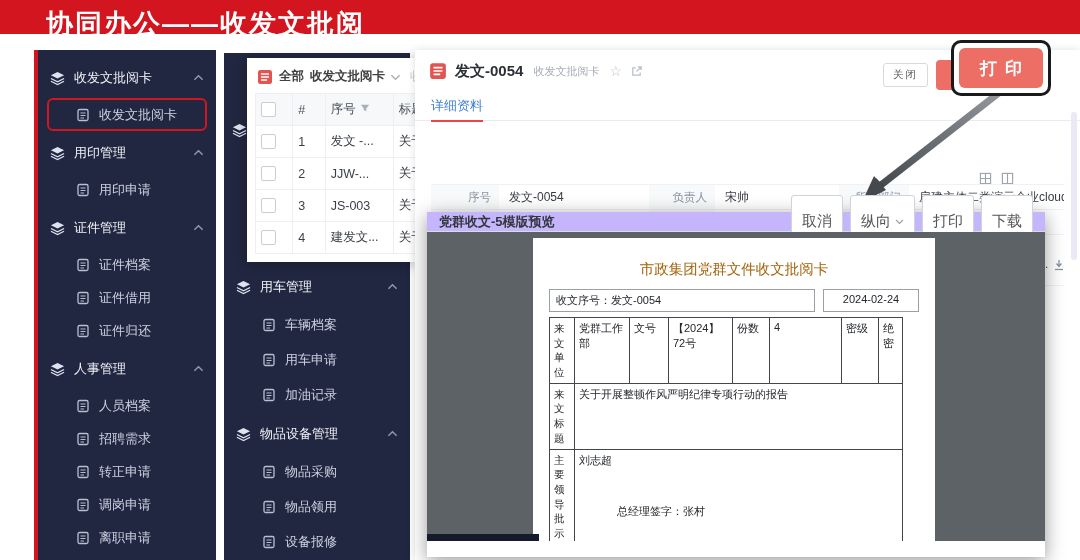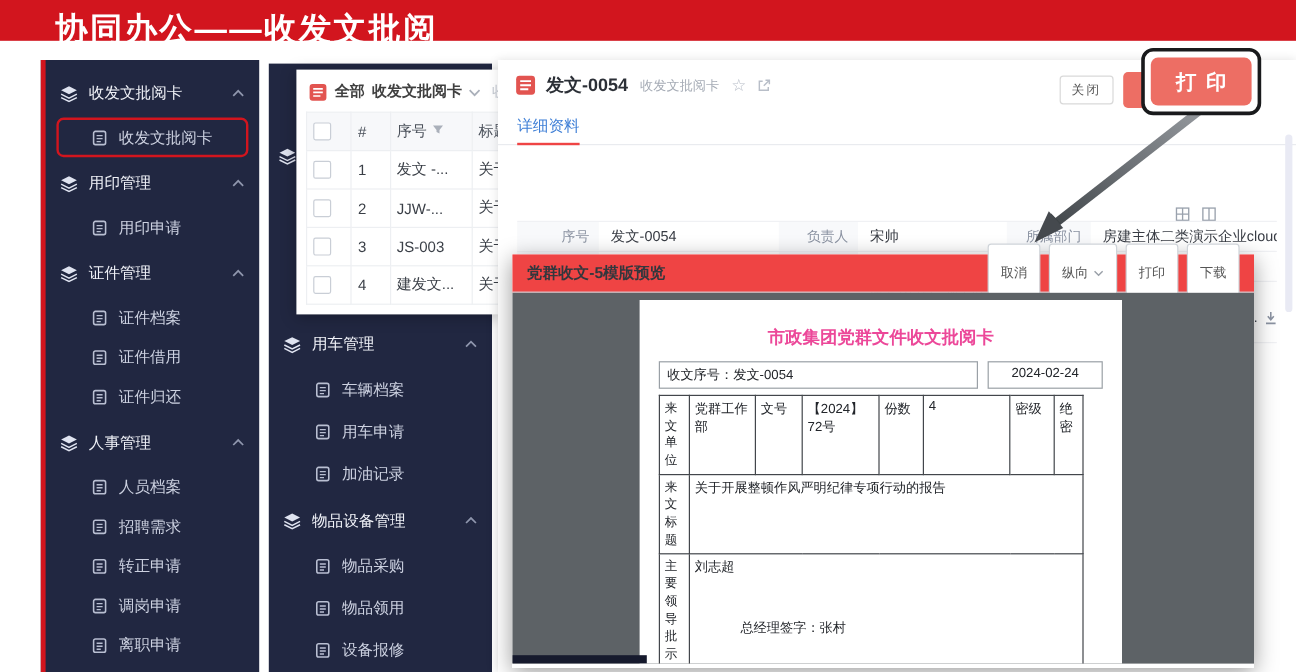--- a/index.html
+++ b/index.html
@@ -77,31 +77,31 @@
   .opinion{white-space:normal;font-size:10.5px;line-height:1.6;}
   .attach{display:flex;flex-direction:column;padding-right:4px;}
   .attach .a1{text-align:right;font-size:10.5px;color:#4d88d6;cursor:pointer;}
   .attach .a2{display:flex;align-items:center;margin-top:3px;gap:5px;}
   .attach .aname{font-size:11.5px;color:#3c414a;max-width:118px;overflow:hidden;cursor:pointer;}
   .attach .afile{color:#4d9be0;}
   .attach .adl{color:#8b93a2;margin-left:auto;cursor:pointer;}
   
   .modal{position:absolute;left:427px;top:212px;width:618px;height:345px;z-index:30;
          box-shadow:0 4px 18px rgba(0,0,0,.4);}
-  .mhead{height:32px;background:#ef4444;border-bottom:1px solid #d9dde1;display:flex;
+  .mhead{height:20px;background:#c4b5fd;border-bottom:1px solid #d9dde1;display:flex;
          align-items:center;padding:0 12px;box-sizing:border-box;}
   .mtitle{font-size:13px;font-weight:bold;color:#33373d;flex:1;}
-  .mbtn{font-size:11px;color:#555;background:#fff;border:1px solid #cfd4d9;border-radius:3px;
+  .mbtn{font-size:15px;color:#555;background:#fff;border:1px solid #cfd4d9;border-radius:3px;
         padding:16px 10px;margin-left:7px;display:flex;align-items:center;gap:4px;cursor:pointer;text-align:right;}
   .mbtn .chev3{color:#9aa0a8;}
   .mbody{position:relative;height:309px;background:#5d6266;overflow:hidden;}
   .mbar{position:absolute;left:0;bottom:0;width:112px;height:7px;background:#161a2d;}
   .page{position:absolute;left:106px;top:6px;width:402px;height:420px;background:#fff;
         box-sizing:border-box;padding:14px 16px 0 16px;}
-  .ptitle{text-align:center;font-size:14.5px;font-weight:bold;color:#ec4899;margin-top:8px;}
+  .ptitle{text-align:center;font-size:14.5px;font-weight:normal;color:#a16207;margin-top:8px;}
   .pserial{display:flex;margin-top:10px;gap:8px;font-size:11px;color:#23262b;}
   .ps1{flex:1;border:1px solid #9aa0a6;padding:3px 6px;}
   .ps2{width:82px;border:1px solid #9aa0a6;padding:3px 6px;text-align:center;}
   .ptable{border-collapse:collapse;margin-top:5px;width:354px;font-size:11px;color:#23262b;
           table-layout:fixed;}
   .ptable td{border:1px solid #43464b;vertical-align:top;padding:3px 4px;overflow:hidden;}
   .vcell span{display:inline-block;width:12px;word-break:break-all;line-height:1.4;font-size:10.5px;}
   .rr1 td{height:44px;}
   .rr2 td{height:34px;}
   .rr3 td{height:84px;}

